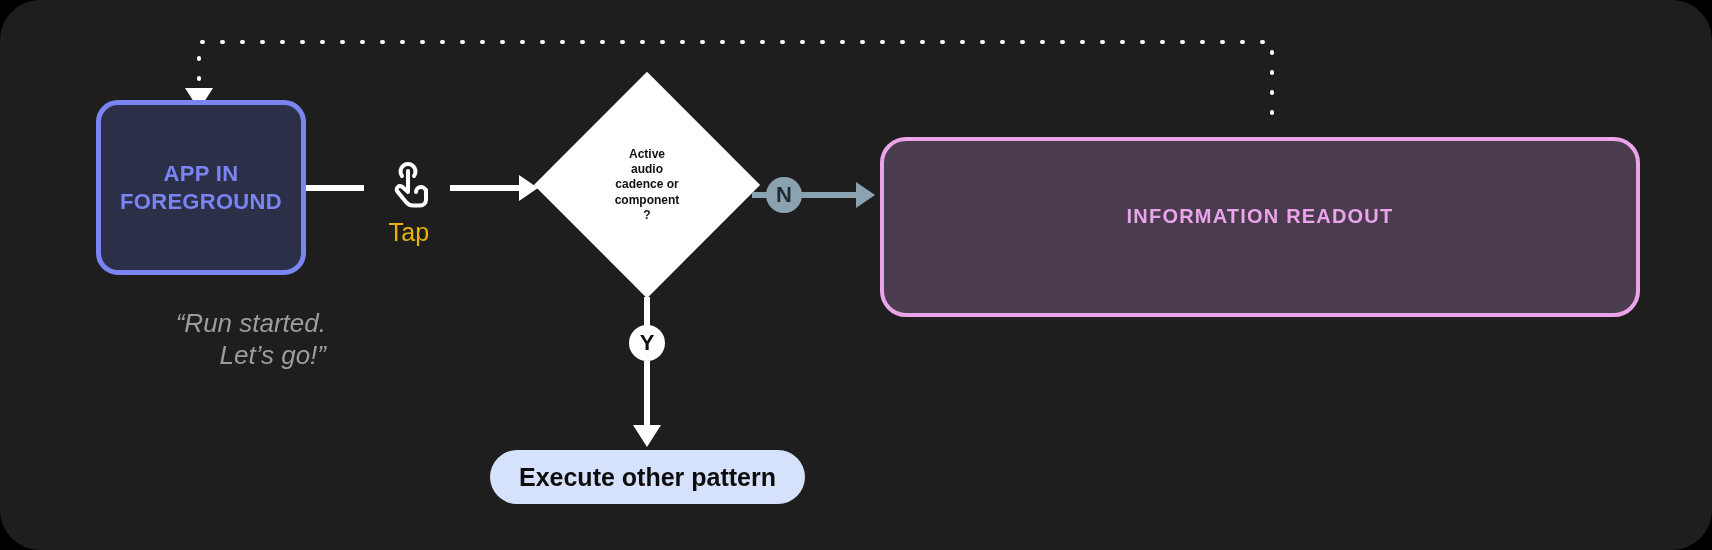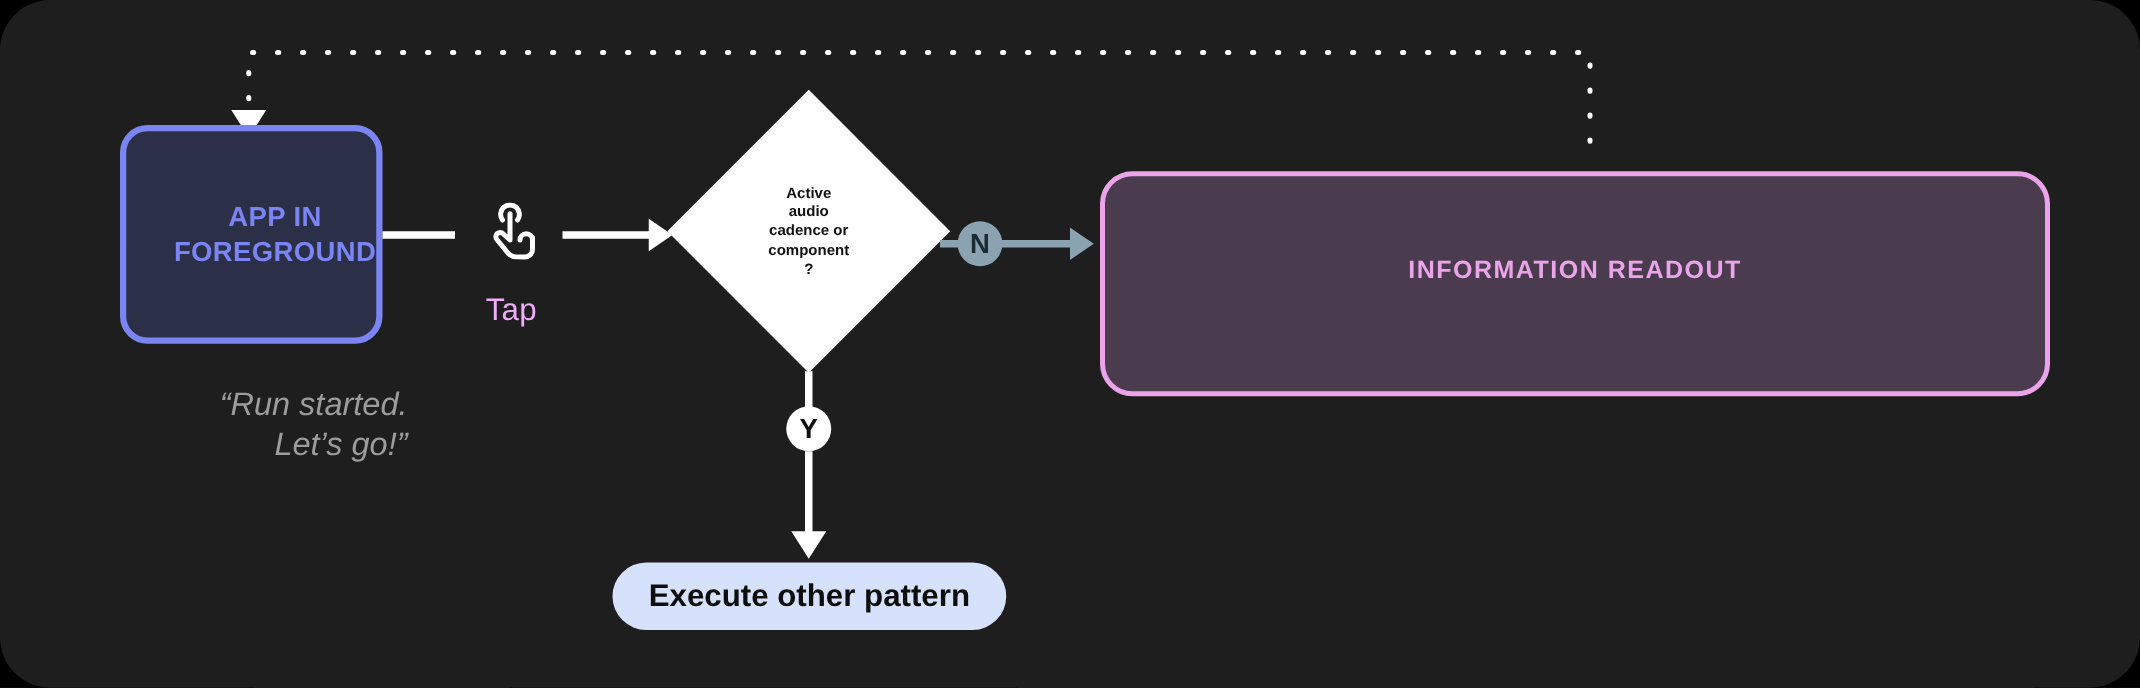--- a/index.html
+++ b/index.html
@@ -29,21 +29,21 @@
     left: 96px;
     top: 100px;
     width: 210px;
     height: 175px;
     box-sizing: border-box;
     background: #2b2f47;
     border: 5px solid #7b84f3;
     border-radius: 22px;
     display: flex;
     align-items: center;
-    justify-content: flex-end;
+    justify-content: center;
   }
   #app-node .node-label {
     color: #7b84f3;
     font-size: 22px;
     font-weight: bold;
     line-height: 1.25;
     text-align: center;
     letter-spacing: 0.3px;
   }
 
@@ -67,23 +67,23 @@
     width: 82px;
     text-align: center;
   }
   #tap-icon-wrap {
     height: 56px;
     display: flex;
     align-items: center;
     justify-content: center;
   }
   #tap-label {
-    color: #f0abfc;
+    color: #eab308;
     font-size: 25px;
-    margin-top: 18px;
+    margin-top: 2px;
     letter-spacing: 0.2px;
   }
 
   
   #decision {
     position: absolute;
     left: 535px;
     top: 73px;
     width: 224px;
     height: 224px;

